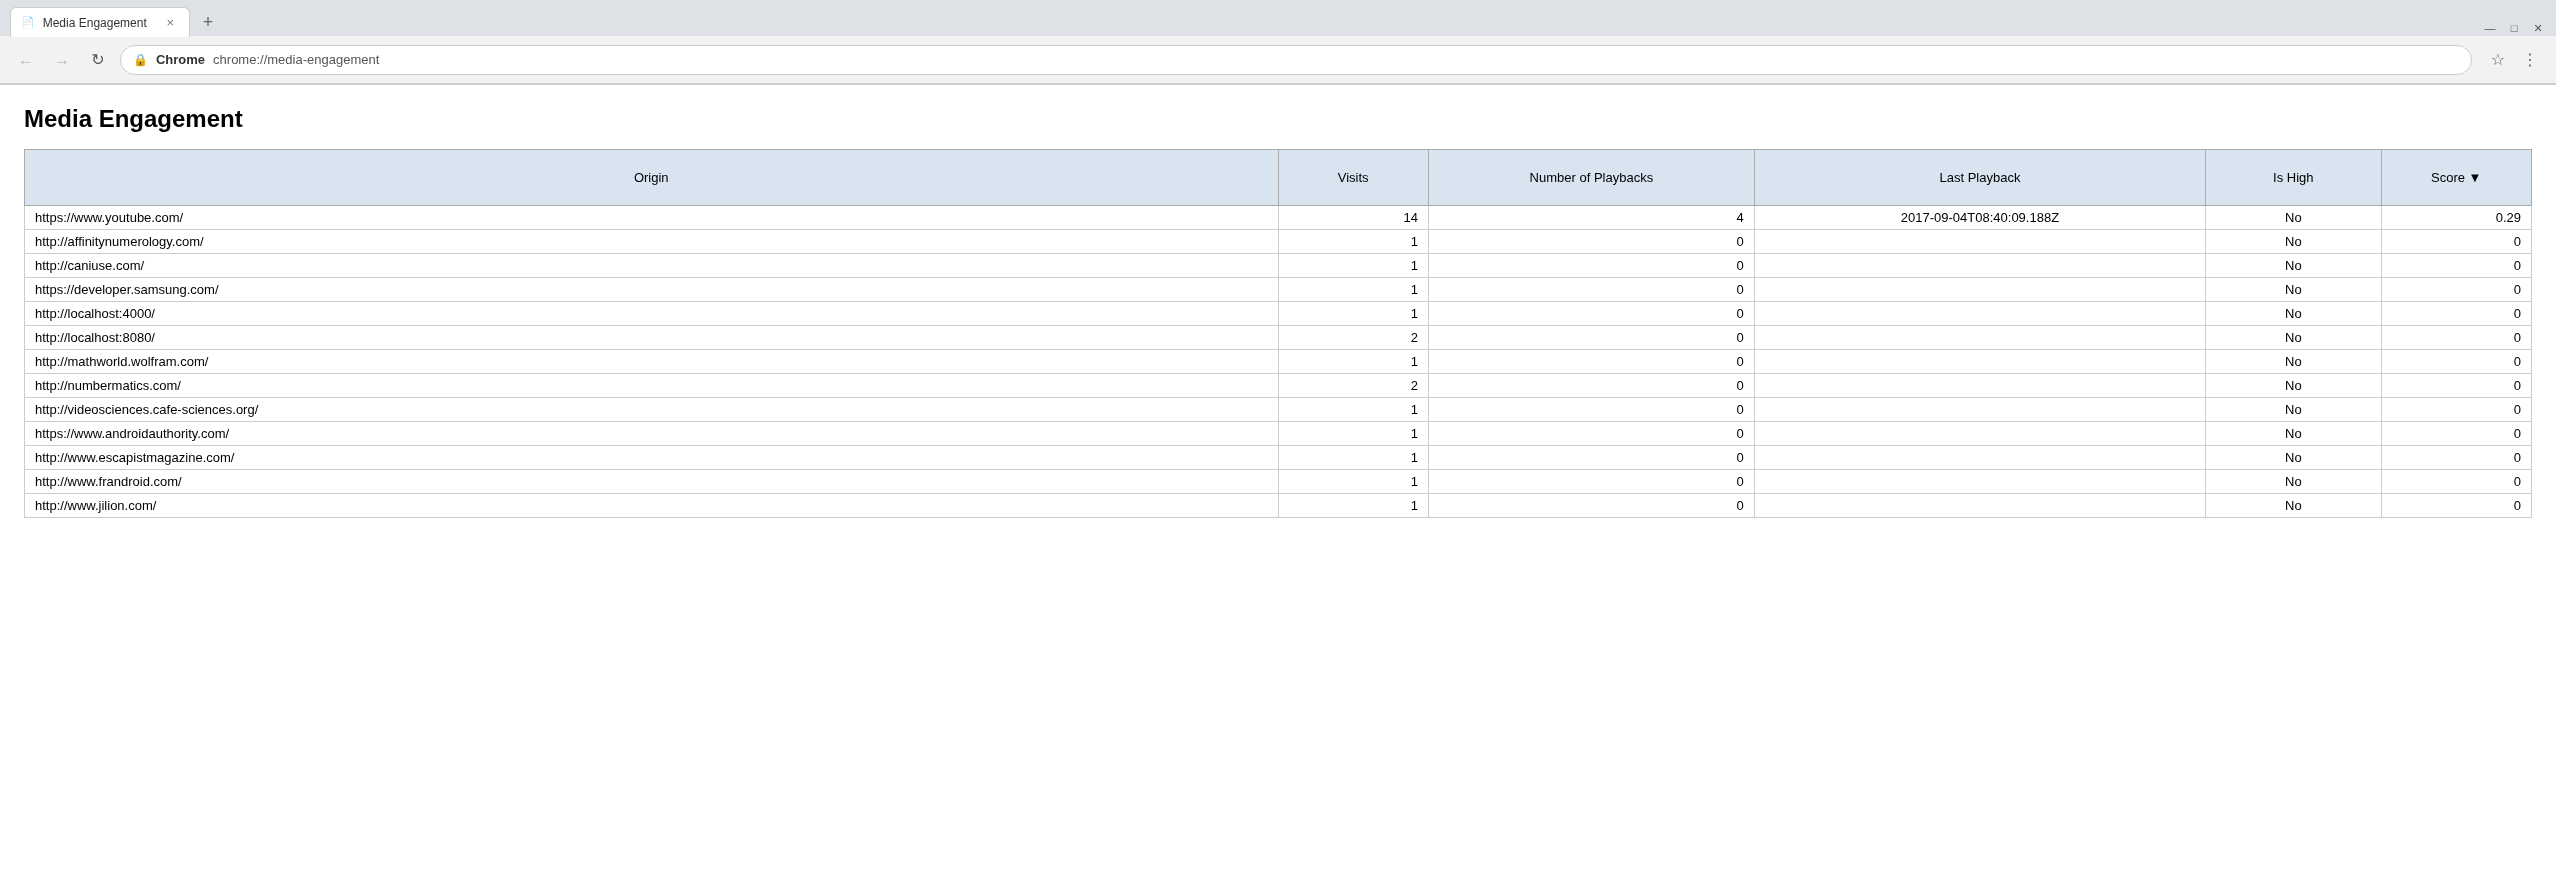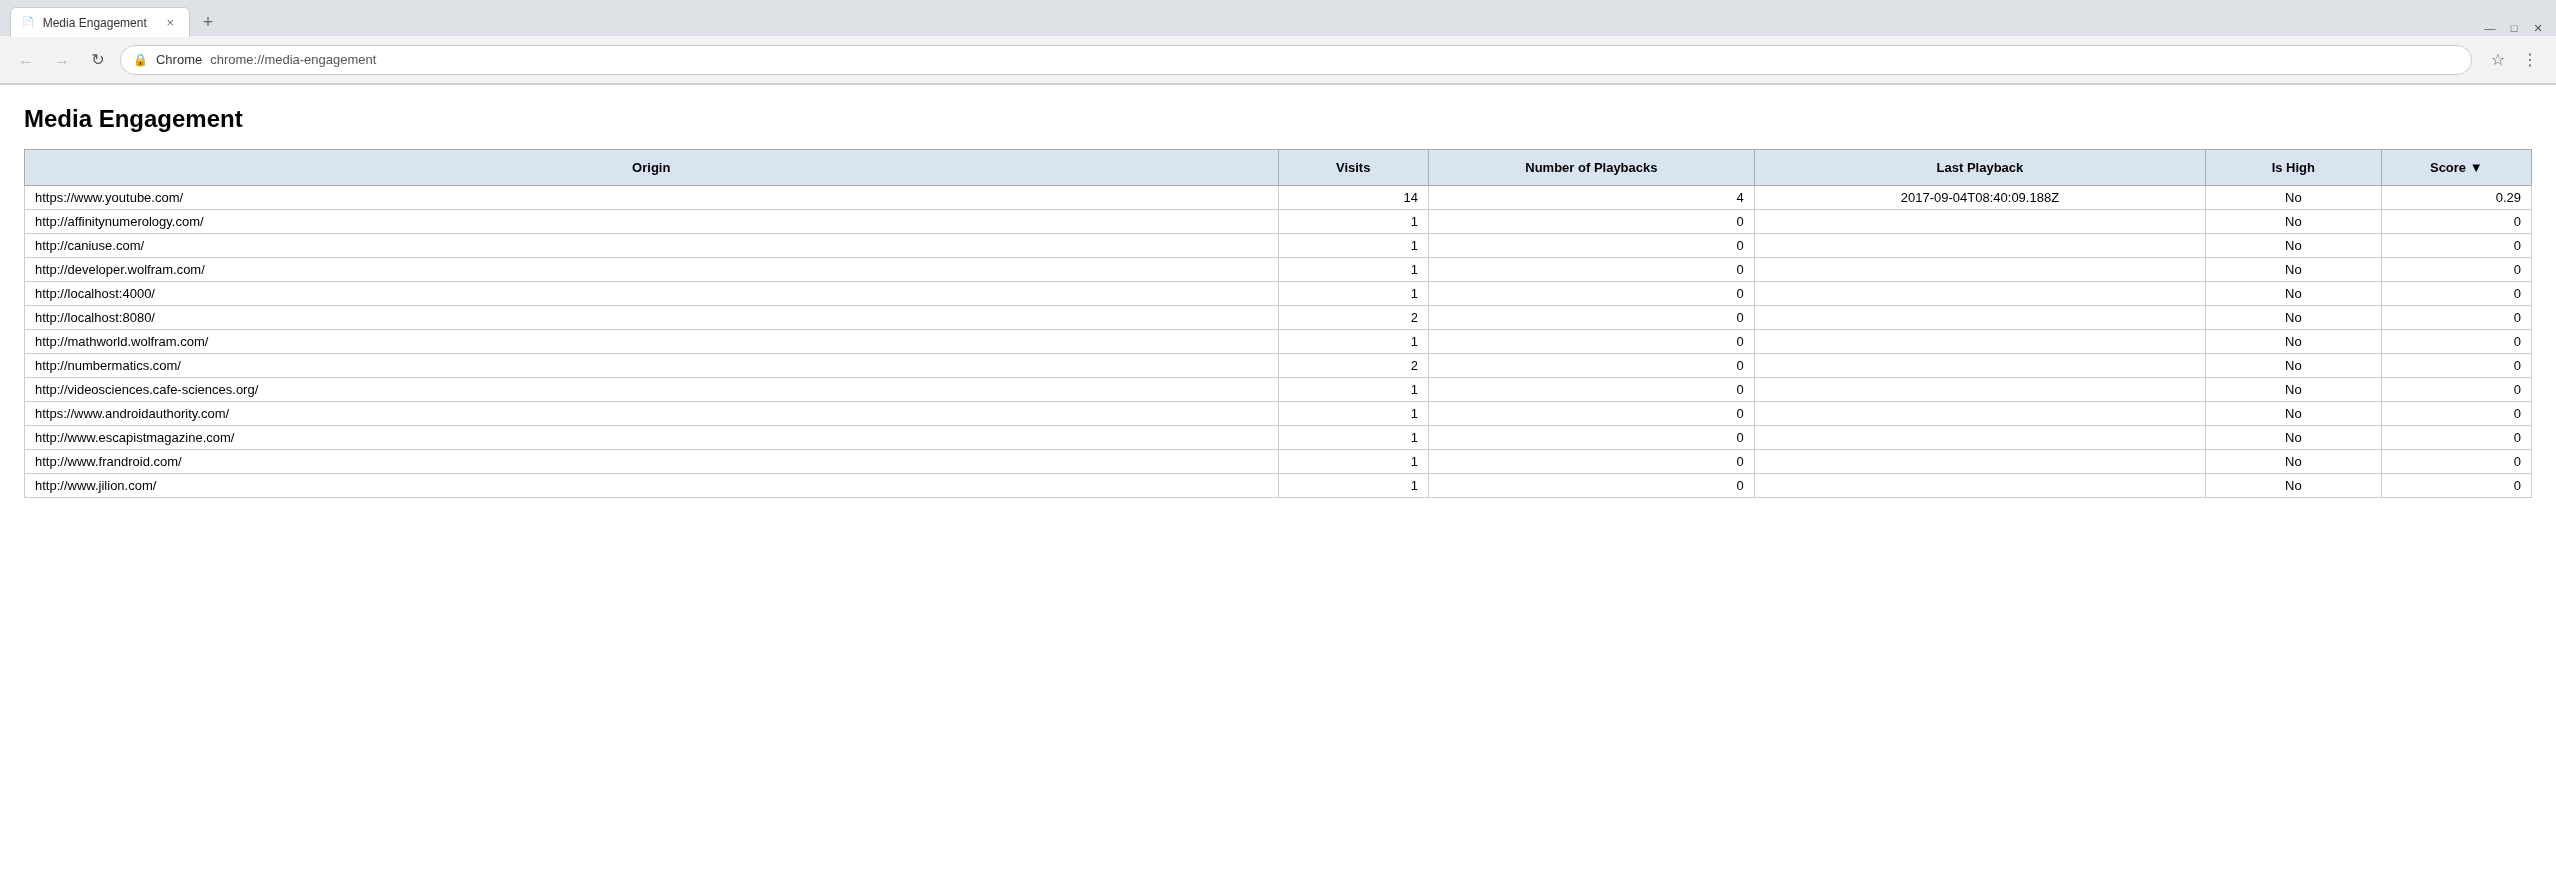--- a/index.html
+++ b/index.html
@@ -76,21 +76,21 @@
       border: 1px solid #ccc;
       border-radius: 15px;
       background: #fff;
       display: flex;
       align-items: center;
       padding: 0 12px;
       gap: 8px;
       font-size: 13px;
     }
     .address-bar .lock-icon { color: #777; font-size: 12px; }
-    .address-brand { font-weight: 400; color: #333; }
+    .address-brand { font-weight: 700; color: #333; }
     .address-url { color: #555; }
     .address-actions { display: flex; gap: 4px; margin-left: 4px; }
     .addr-action-btn {
       width: 28px; height: 28px;
       border-radius: 50%;
       display: flex; align-items: center; justify-content: center;
       cursor: pointer; color: #666; font-size: 16px;
       border: none; background: transparent;
     }
 
@@ -108,23 +108,23 @@
 
     
     .data-table {
       border-collapse: collapse;
       width: 100%;
       font-size: 13px;
     }
     .data-table th {
       background: #d8e4f0;
       border: 1px solid #aaa;
-      padding: 10px 10px;
+      padding: 20px 10px;
       text-align: center;
-      font-weight: bold;
+      font-weight: normal;
     }
     .data-table th.origin-col { text-align: center; width: 50%; }
     .data-table th.visits-col { width: 6%; }
     .data-table th.playbacks-col { width: 13%; }
     .data-table th.last-playback-col { width: 18%; }
     .data-table th.is-high-col { width: 7%; }
     .data-table th.score-col { width: 6%; }
 
     .data-table td {
       border: 1px solid #ccc;
@@ -210,21 +210,21 @@
           </tr>
           <tr>
             <td class="origin-cell">http://caniuse.com/</td>
             <td class="num-cell">1</td>
             <td class="num-cell">0</td>
             <td class="center-cell"></td>
             <td class="center-cell">No</td>
             <td class="num-cell">0</td>
           </tr>
           <tr>
-            <td class="origin-cell">http://developer.wolfram.com/</td>
+            <td class="origin-cell">https://developer.samsung.com/</td>
             <td class="num-cell">1</td>
             <td class="num-cell">0</td>
             <td class="center-cell"></td>
             <td class="center-cell">No</td>
             <td class="num-cell">0</td>
           </tr>
           <tr>
             <td class="origin-cell">http://localhost:4000/</td>
             <td class="num-cell">1</td>
             <td class="num-cell">0</td>

